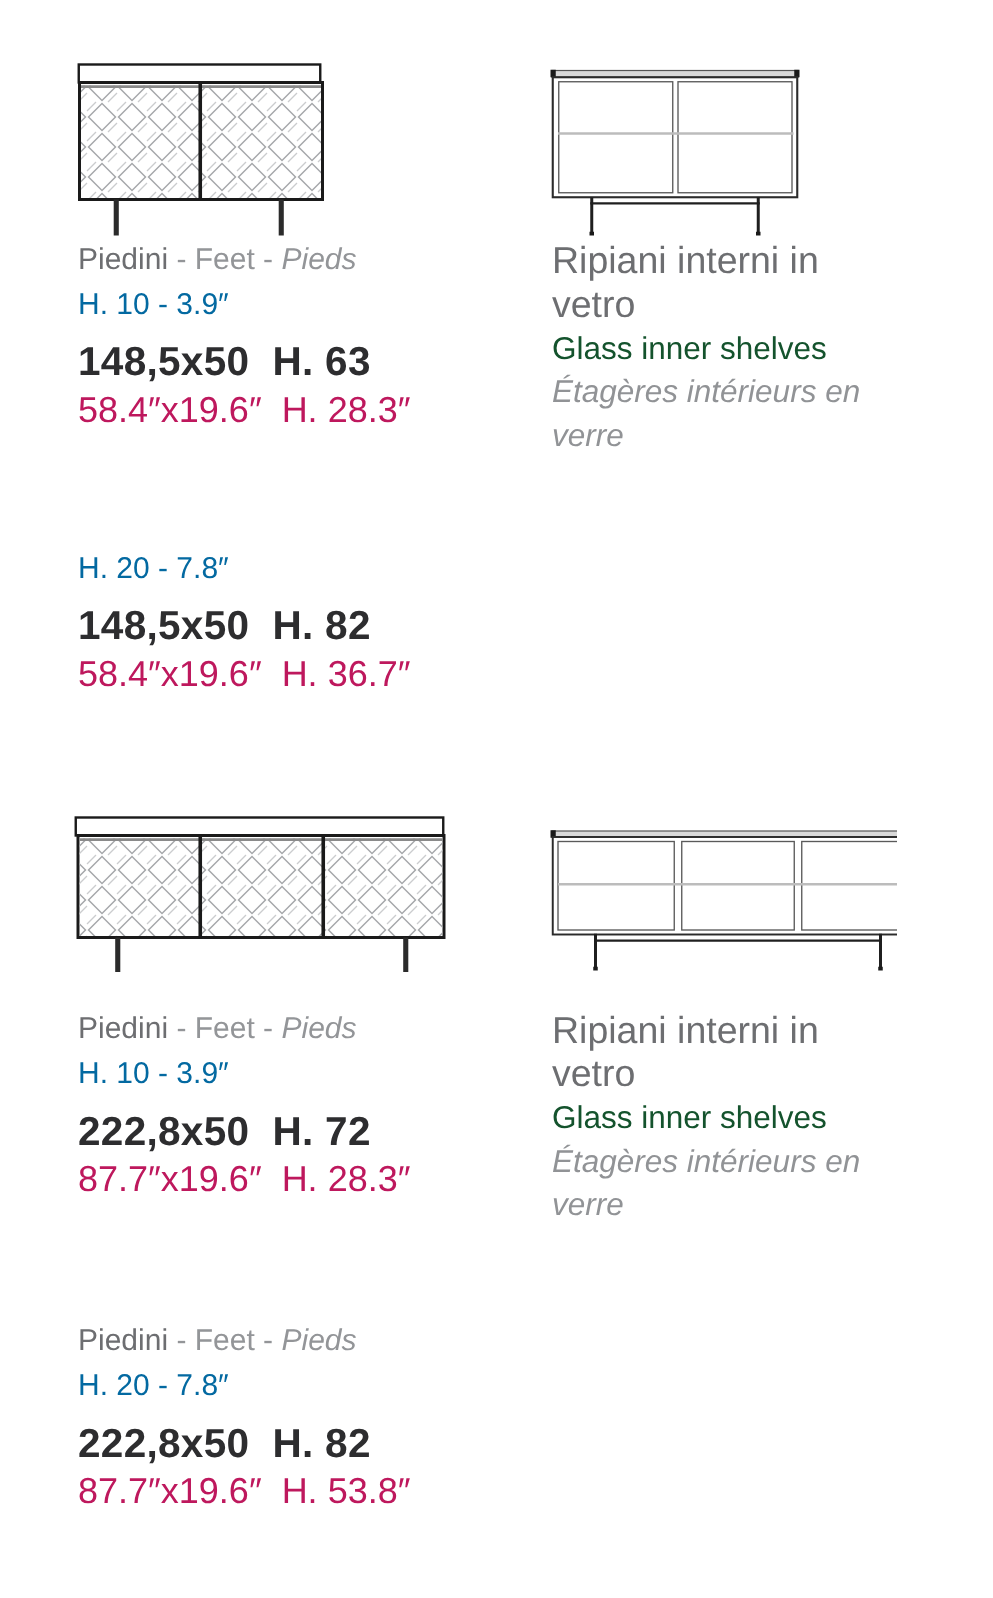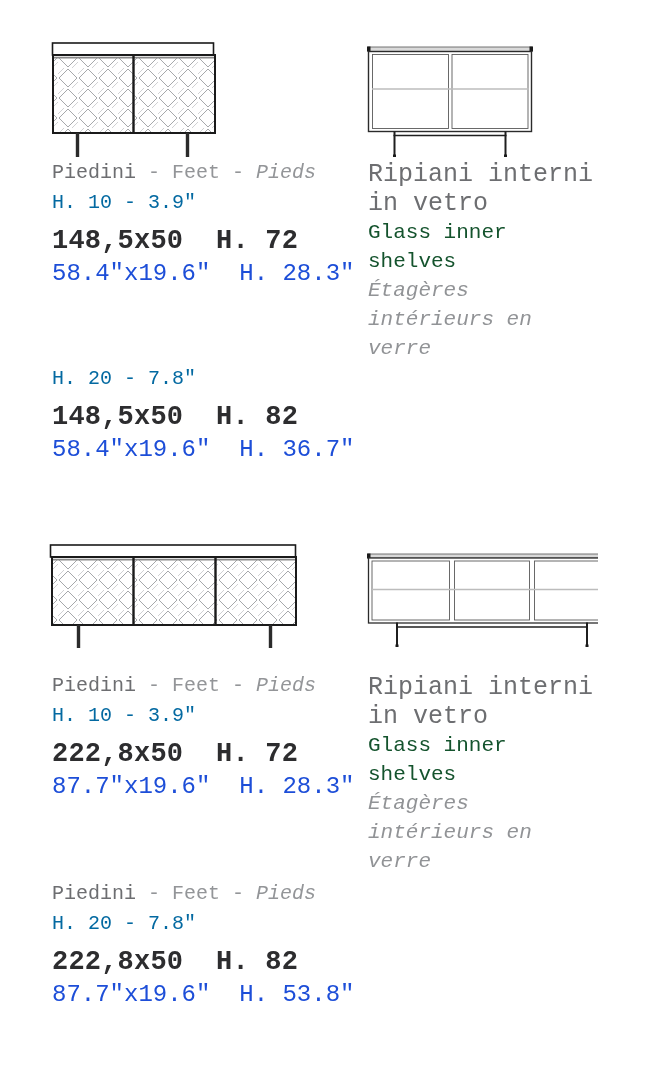--- a/index.html
+++ b/index.html
@@ -1,34 +1,34 @@
 <!DOCTYPE html>
 <html><head>
 <meta charset="utf-8">
 <style>
   html, body { margin: 0; padding: 0; background: #ffffff; }
   .canvas {
     position: relative;
     width: 598px;
     height: 1065px;
     background: #ffffff;
-    font-family: Liberation Mono, monospace;
+    font-family: Liberation Sans, sans-serif;
     overflow: hidden;
   }
   .drawing { position: absolute; }
   .spec { position: absolute; }
   .spec-title { font-size: 20px; line-height: 30px; color: #6d6e71; white-space: pre; }
   .t-light  { color: #939598; }
   .t-italic { font-style: italic; }
   .spec-height { font-size: 20px; line-height: 30px; color: #0369a1; white-space: pre; }
   .spec-metric {
     font-size: 27px; line-height: 34px; font-weight: bold;
     color: #2d2d2f; margin-top: 6px; white-space: pre; letter-spacing: 0.2px;
   }
-  .spec-imperial { font-size: 24px; line-height: 31px; color: #1d4ed8; white-space: pre; }
+  .spec-imperial { font-size: 24px; line-height: 31px; color: #be185d; white-space: pre; }
   .shelf-note { position: absolute; }
   .sn-it { font-size: 25px; line-height: 29px; color: #6d6e71; }
   .sn-en { font-size: 21px; line-height: 29px; color: #14532d; }
   .sn-fr { font-size: 21px; line-height: 29px; color: #919396; font-style: italic; }
 </style>
 </head>
 <body>
 
 <div class="canvas">
 
@@ -63,21 +63,21 @@
       <line x1="139.5" y1="87.5" x2="139.5" y2="112" stroke="#1f1f1f" stroke-width="2"></line>
       <line x1="27.5" y1="91.5" x2="140.5" y2="91.5" stroke="#1f1f1f" stroke-width="1.5"></line>
       <rect x="27" y="110.5" width="3" height="2.5" fill="#1a1a1a"></rect>
       <rect x="138" y="110.5" width="3" height="2.5" fill="#1a1a1a"></rect>
     </svg>
   </div>
 
   <div class="spec" style="left:52px; top:158px;">
     <div class="spec-title"><span>Piedini</span><span class="t-light"> - </span><span class="t-light">Feet</span><span class="t-light"> - </span><span class="t-light t-italic">Pieds</span></div>
     <div class="spec-height">H. 10 - 3.9″</div>
-    <div class="spec-metric">148,5x50  H. 72</div>
+    <div class="spec-metric">148,5x50  H. 63</div>
     <div class="spec-imperial">58.4″x19.6″  H. 28.3″</div>
   </div>
 
   <div class="shelf-note" style="left:368px; top:160px;">
     <div class="sn-it">Ripiani interni in vetro</div>
     <div class="sn-en">Glass inner shelves</div>
     <div class="sn-fr">Étagères intérieurs en verre</div>
   </div>
 
   <div class="spec" style="left:52px; top:364px;">

